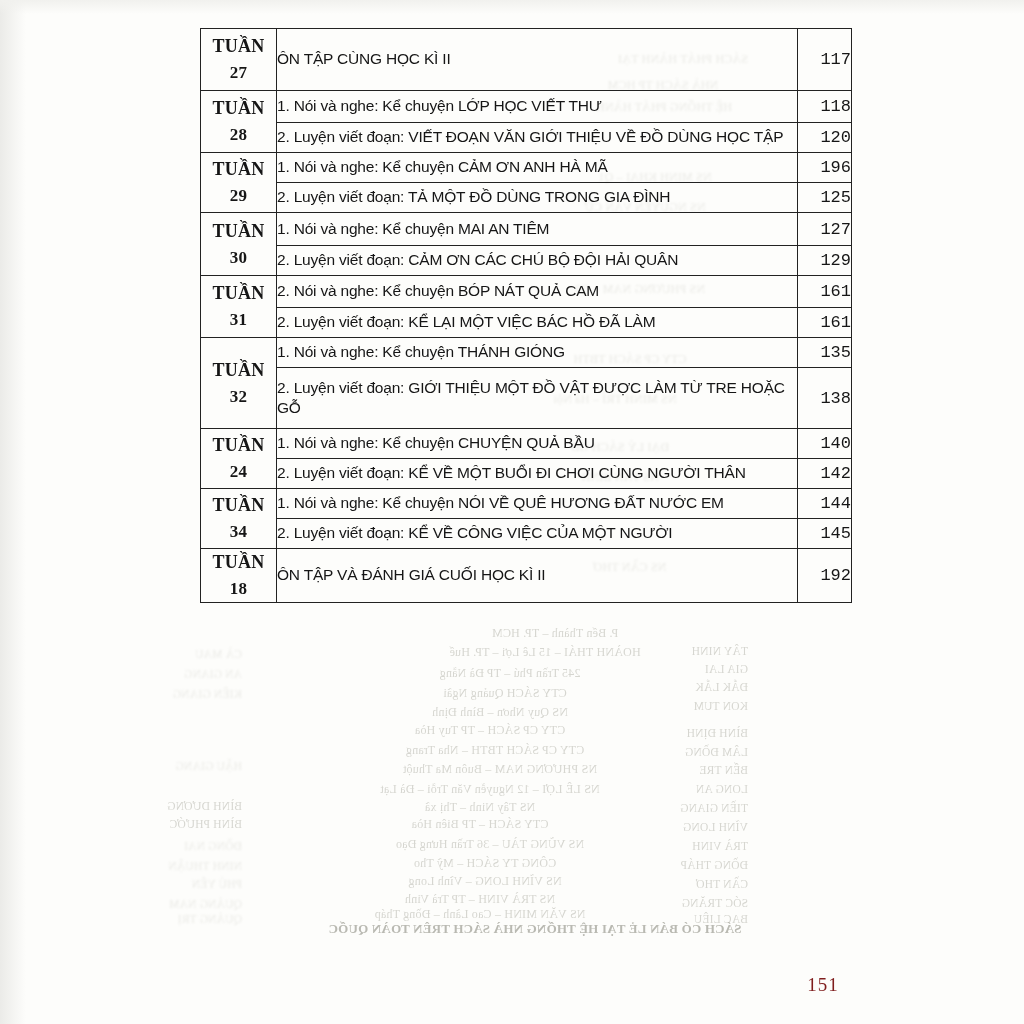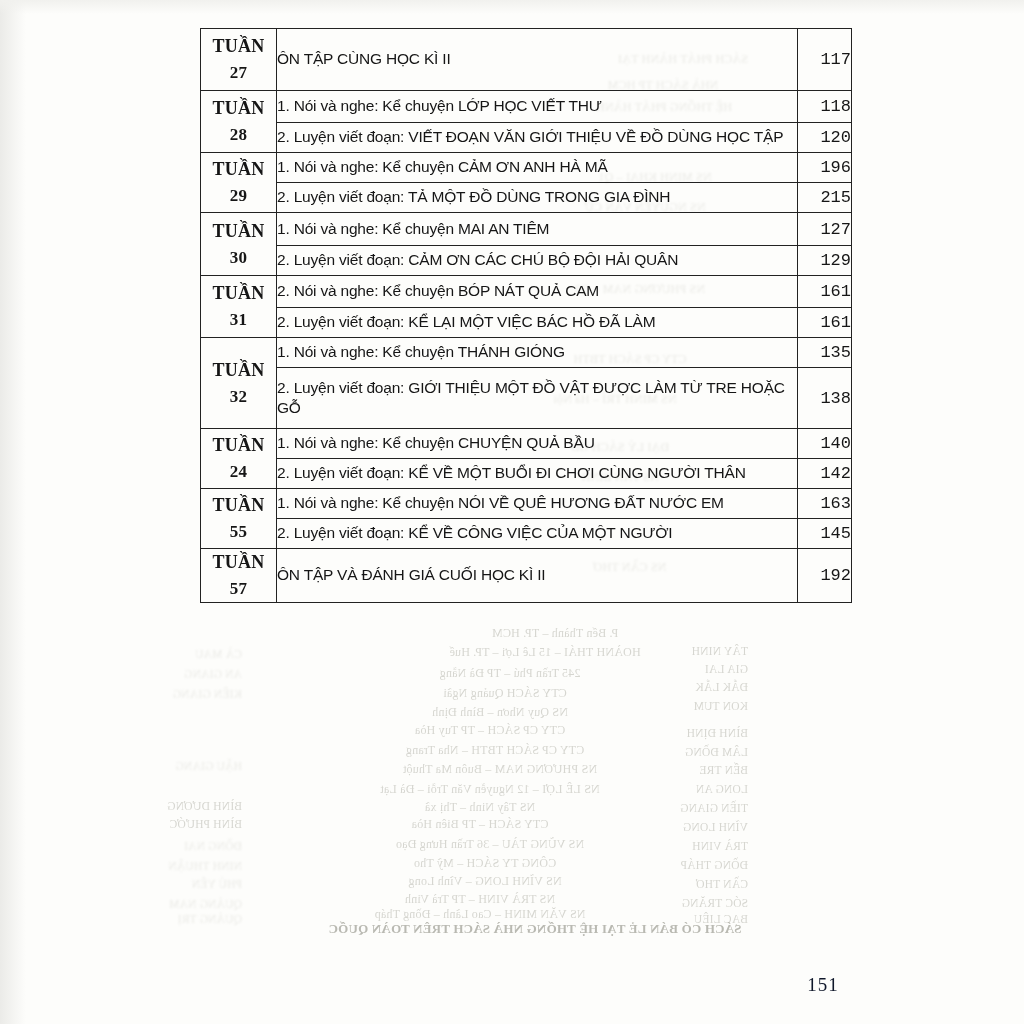--- a/index.html
+++ b/index.html
@@ -63,21 +63,21 @@
     font-family:"Liberation Serif",serif;
   }
   .bt-bold{font-weight:bold;color:#a9a9a0;opacity:.8;font-size:13px;}
   .bt-faint{opacity:.28;filter:blur(1.1px);}
   .bt-name{text-align:left;font-size:11.5px;}
 
   
   .folio{
     position:absolute;left:795px;top:974px;width:56px;
     text-align:center;
-    font-family:"Liberation Serif",serif;font-size:19px;color:#0f172a;
+    font-family:"Liberation Serif",serif;font-size:19px;color:#7f1d1d;
     letter-spacing:1px;
   }
 </style>
 </head>
 <body>
 
 <div class="edge-left"></div>
 <div class="edge-top"></div>
 
 <div class="bt-layer">
@@ -166,21 +166,21 @@
     <tr class="h30">
       <td class="week" rowspan="2">
         <span>TUẦN</span><br>
         <span class="wk-num">29</span>
       </td>
       <td class="lesson">1. Nói và nghe: Kể chuyện CẢM ƠN ANH HÀ MÃ</td>
       <td class="pg">196</td>
     </tr>
     <tr class="h30">
       <td class="lesson">2. Luyện viết đoạn: TẢ MỘT ĐỒ DÙNG TRONG GIA ĐÌNH</td>
-      <td class="pg">215</td>
+      <td class="pg">125</td>
     </tr>
 
     <tr class="h33">
       <td class="week" rowspan="2">
         <span>TUẦN</span><br>
         <span class="wk-num">30</span>
       </td>
       <td class="lesson">1. Nói và nghe: Kể chuyện MAI AN TIÊM</td>
       <td class="pg">127</td>
     </tr>
@@ -224,34 +224,34 @@
       <td class="pg">140</td>
     </tr>
     <tr class="h30">
       <td class="lesson">2. Luyện viết đoạn: KỂ VỀ MỘT BUỔI ĐI CHƠI CÙNG NGƯỜI THÂN</td>
       <td class="pg">142</td>
     </tr>
 
     <tr class="h30">
       <td class="week" rowspan="2">
         <span>TUẦN</span><br>
-        <span class="wk-num">55</span>
+        <span class="wk-num">34</span>
       </td>
       <td class="lesson">1. Nói và nghe: Kể chuyện NÓI VỀ QUÊ HƯƠNG ĐẤT NƯỚC EM</td>
-      <td class="pg">163</td>
+      <td class="pg">144</td>
     </tr>
     <tr class="h30">
       <td class="lesson">2. Luyện viết đoạn: KỂ VỀ CÔNG VIỆC CỦA MỘT NGƯỜI</td>
       <td class="pg">145</td>
     </tr>
 
     <tr class="h54">
       <td class="week">
         <span>TUẦN</span><br>
-        <span class="wk-num">57</span>
+        <span class="wk-num">18</span>
       </td>
       <td class="lesson">ÔN TẬP VÀ ĐÁNH GIÁ CUỐI HỌC KÌ II</td>
       <td class="pg">192</td>
     </tr>
   </tbody>
     </table>
 </div>
 
 <div class="folio">151</div>
 

